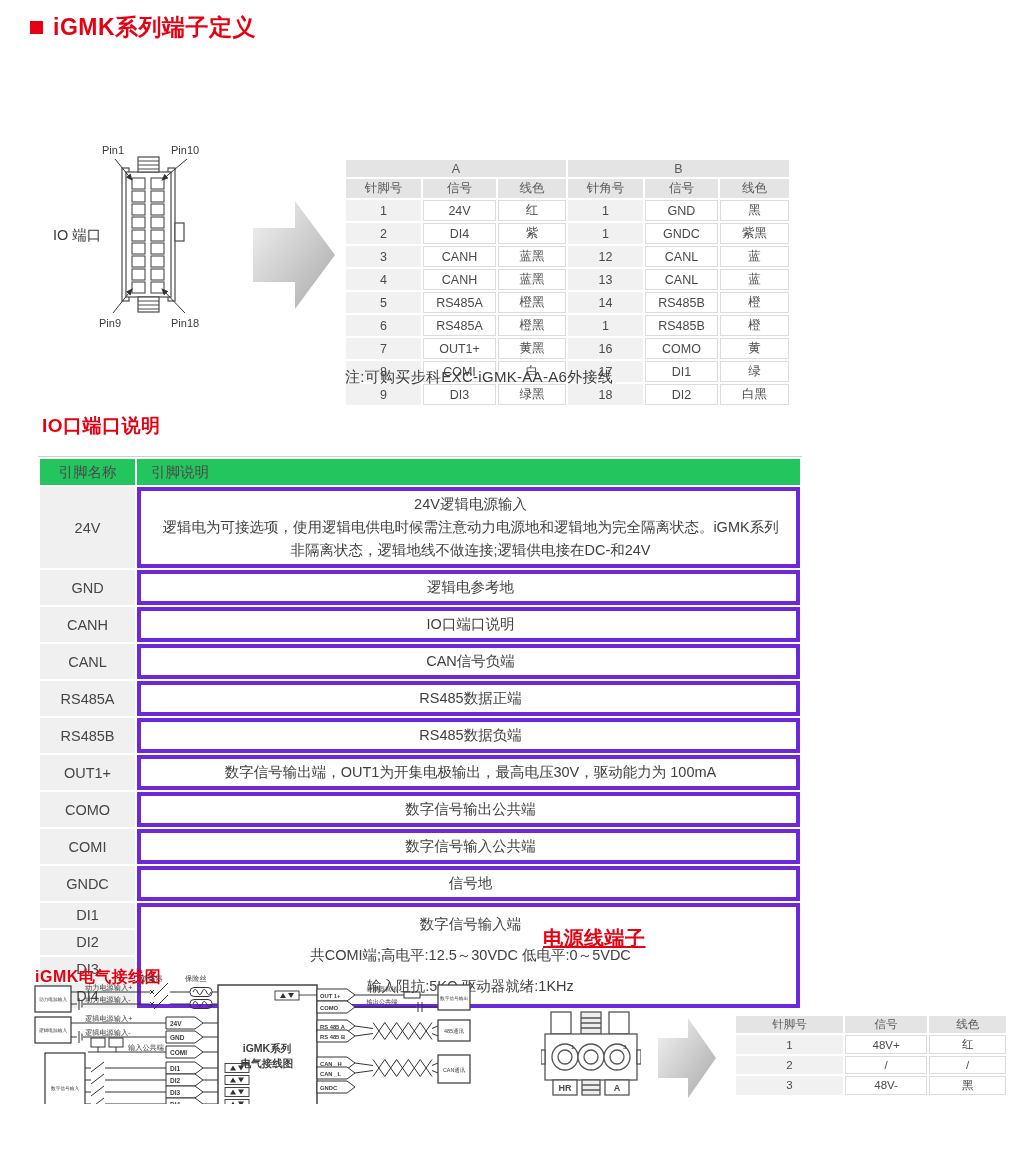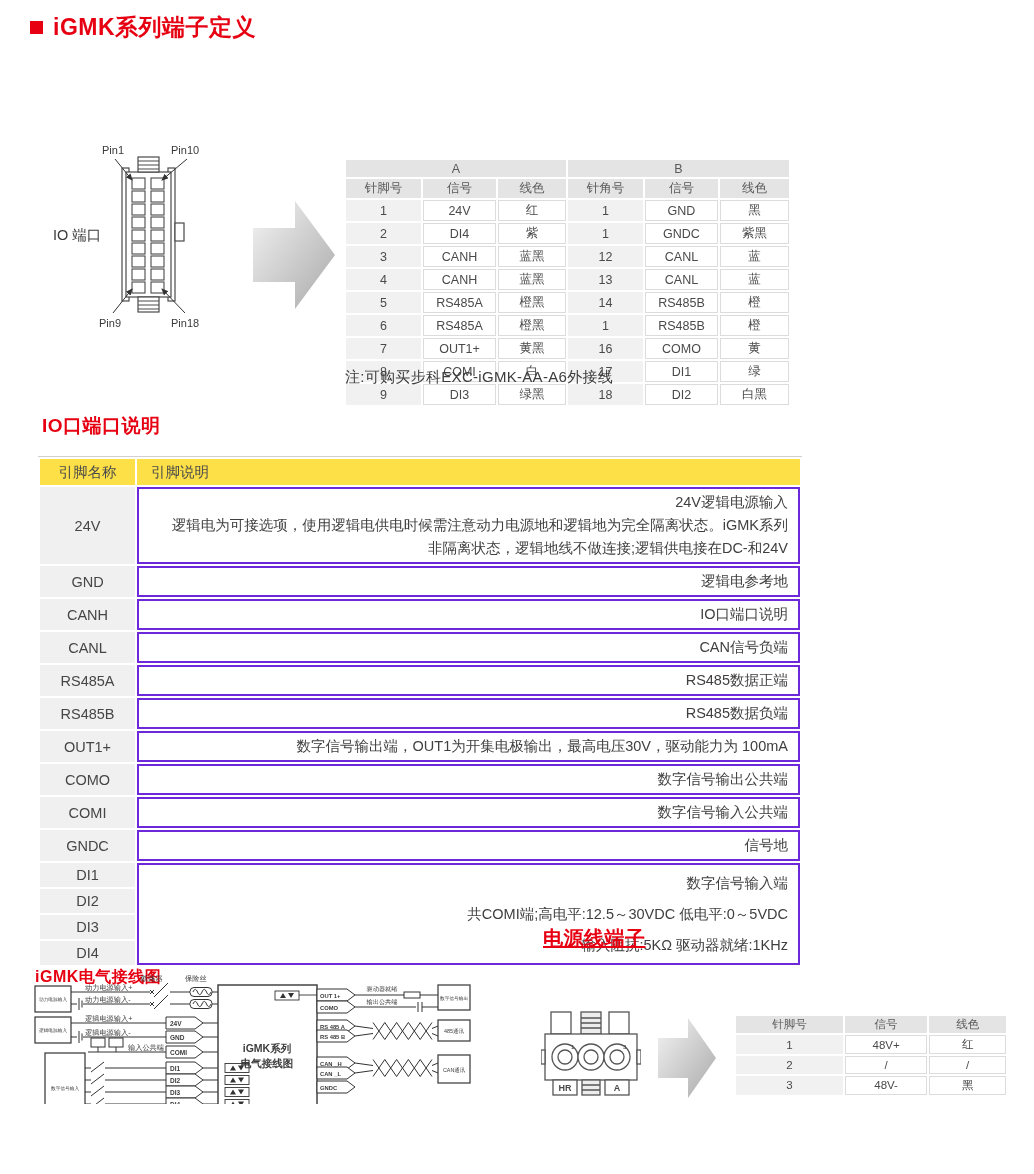--- a/index.html
+++ b/index.html
@@ -18,25 +18,25 @@
   table.gtab td.gh{background:#e4e4e4;border:none;color:#595959;}
   table.gtab td.pc{background:#f1f1f1;border:none;}
   .pin-table{position:absolute;left:344px;top:158px;width:447px;font-size:12.5px;}
   .pin-table td{height:15px;}
   .power-table{position:absolute;left:734px;top:1014px;width:274px;font-size:11.5px;}
   .power-table td{height:13.5px;}
 
   
   .desc-table{position:absolute;left:38px;top:456px;width:764px;border-collapse:separate;border-spacing:2px;border-top:1px solid #cfcfcf;font-size:14.5px;}
   .desc-table td{vertical-align:middle;}
-  .desc-table td.dh{background:#fde047;height:24px;color:#4a4a4a;}
+  .desc-table td.dh{background:#22c55e;height:24px;color:#4a4a4a;}
   .desc-table td.dhn{text-align:center;}
   .desc-table td.dhd{padding-left:14px;text-align:left;}
   .desc-table td.nm{background:#f0f0f0;text-align:center;height:22px;color:#464646;}
-  .desc-table td.vl{background:#fff;border:2px solid #6d28d9;padding:2px 10px 2px 14px;text-align:right;color:#3f3f3f;margin-left:30px;}
+  .desc-table td.vl{background:#fff;border:4px solid #6d28d9;padding:2px 10px 2px 14px;text-align:center;color:#3f3f3f;margin-left:30px;}
   .desc-table td.vl div{line-height:23px;}
   .desc-table td.vl.sp div{line-height:31px;}
 
   .note{position:absolute;left:345px;top:368px;font-size:15px;color:#3c3c3c;letter-spacing:.3px;}
 
   
   svg text{font-family:"Liberation Sans","DejaVu Sans",sans-serif;fill:#3a3a3a;}
   .t11{font-size:11px;}
   .t14{font-size:14.5px;}
   .f7{font-size:7.2px;}

